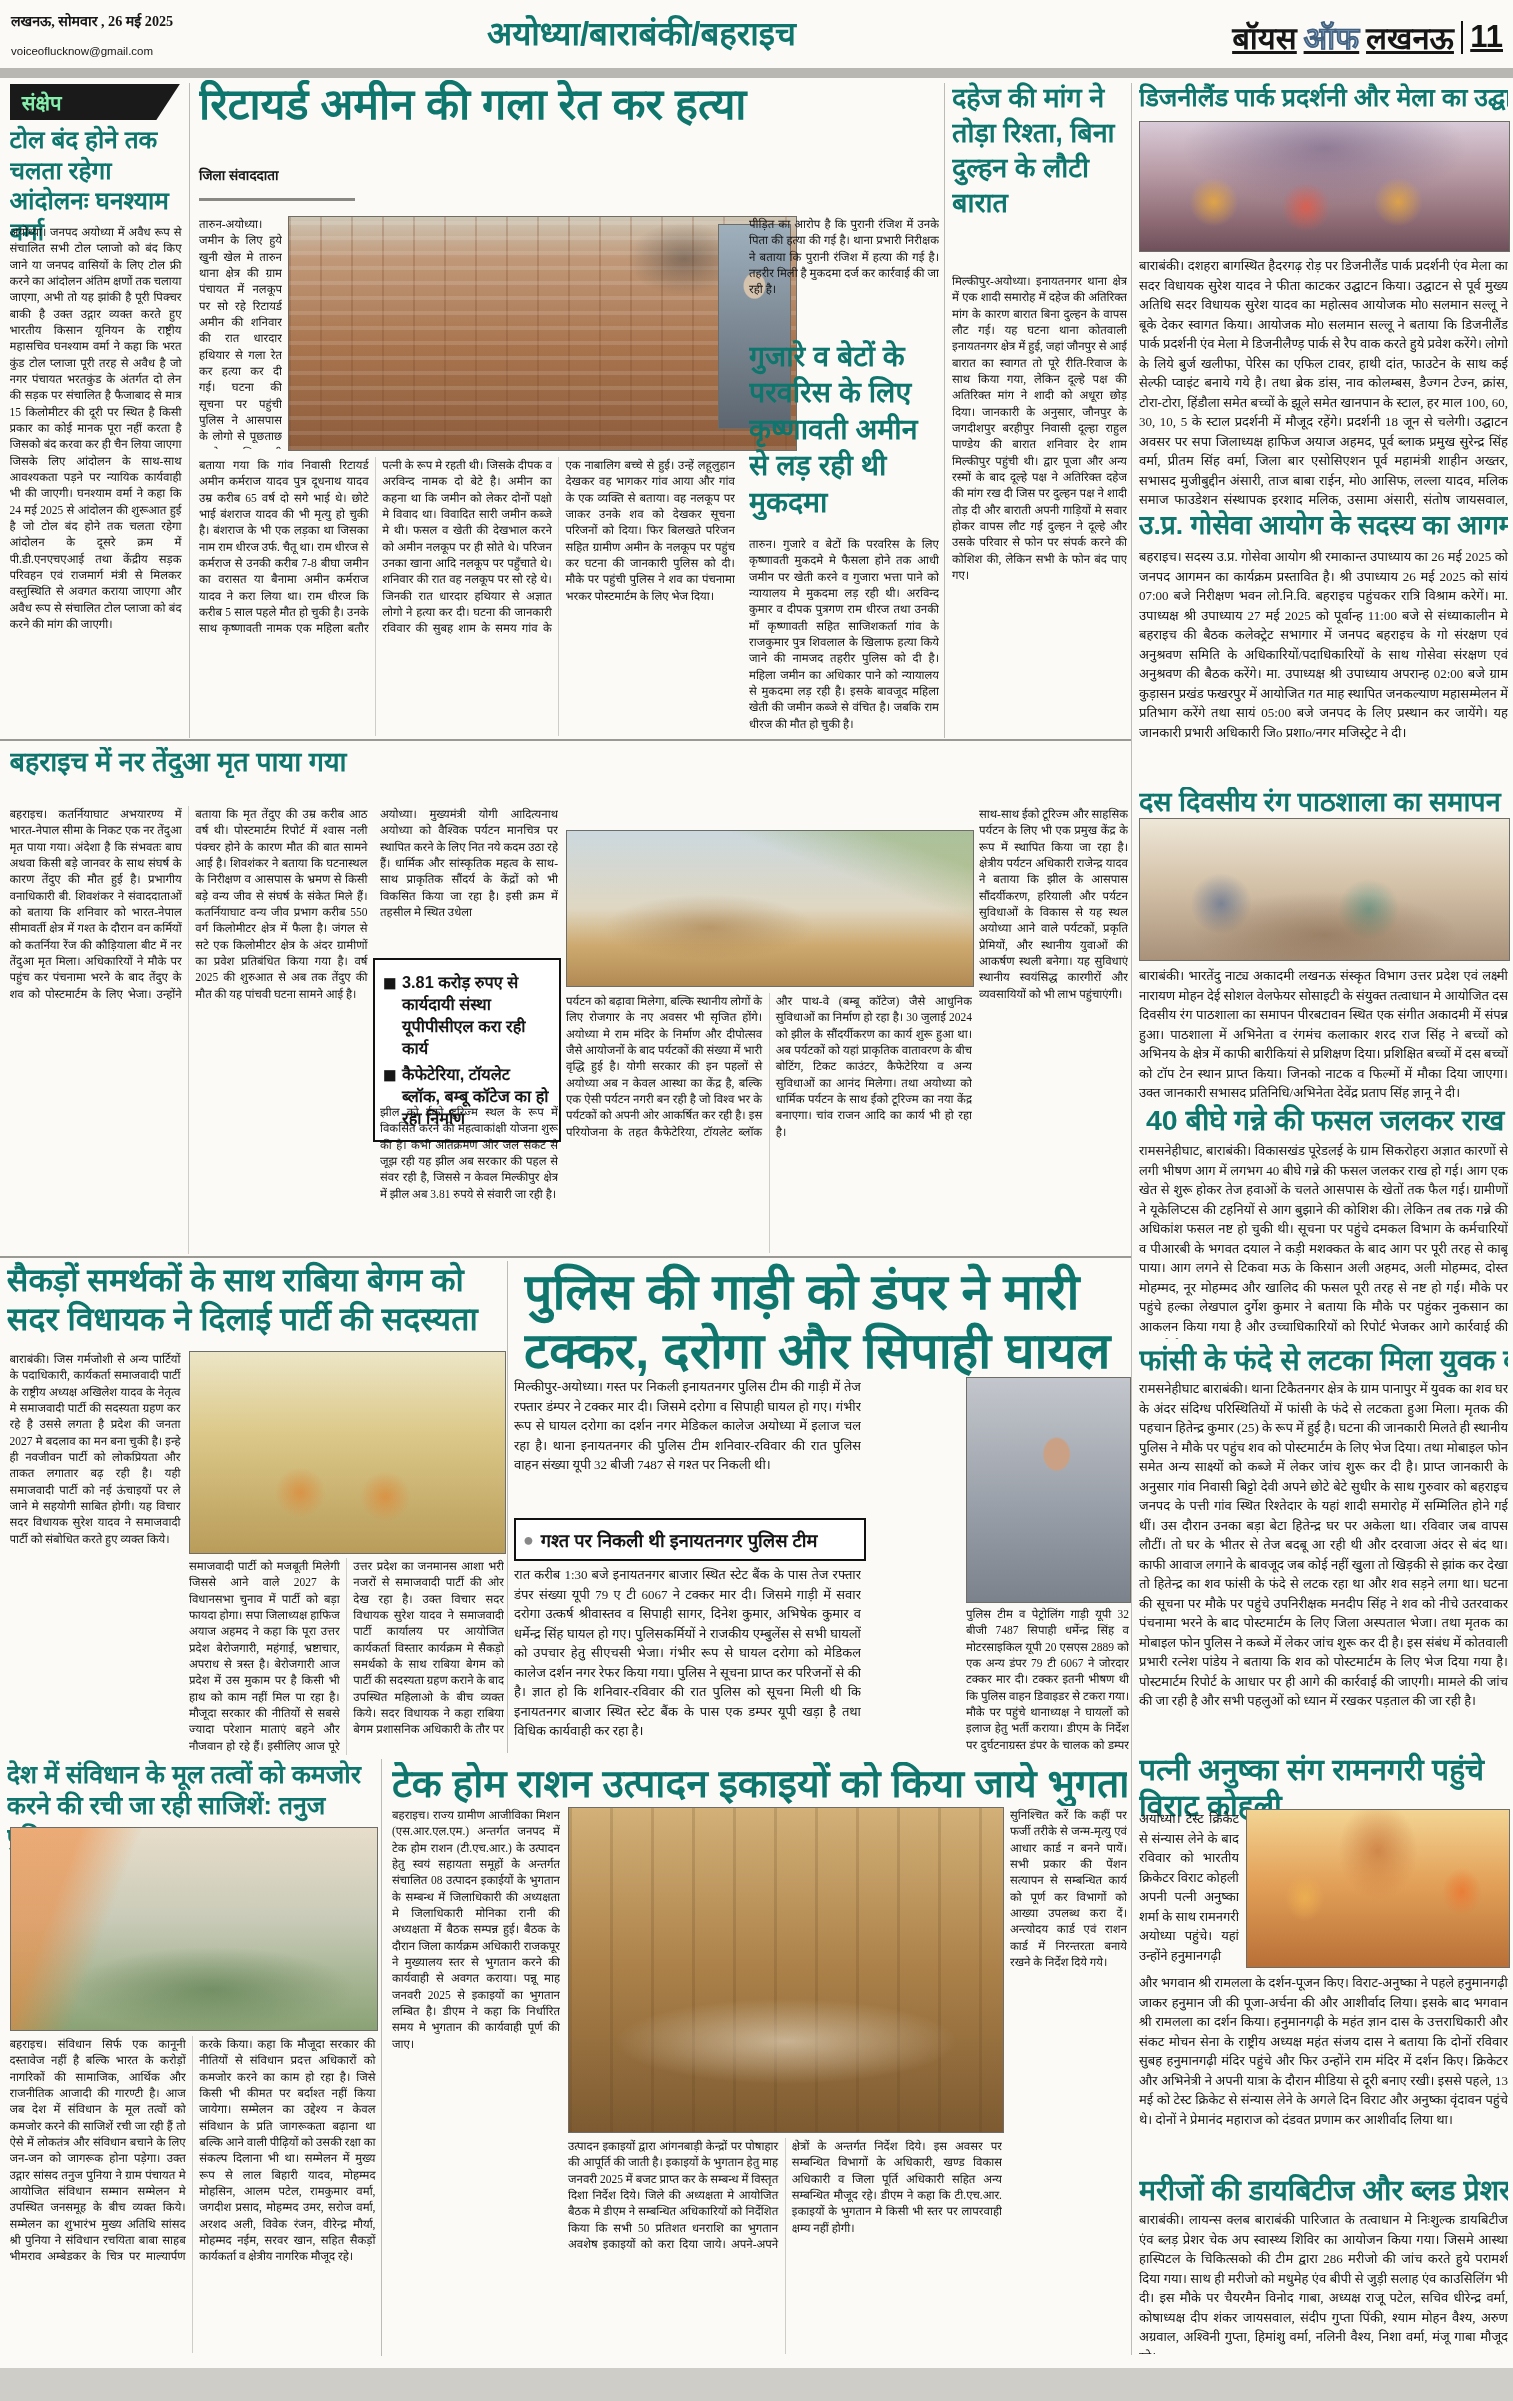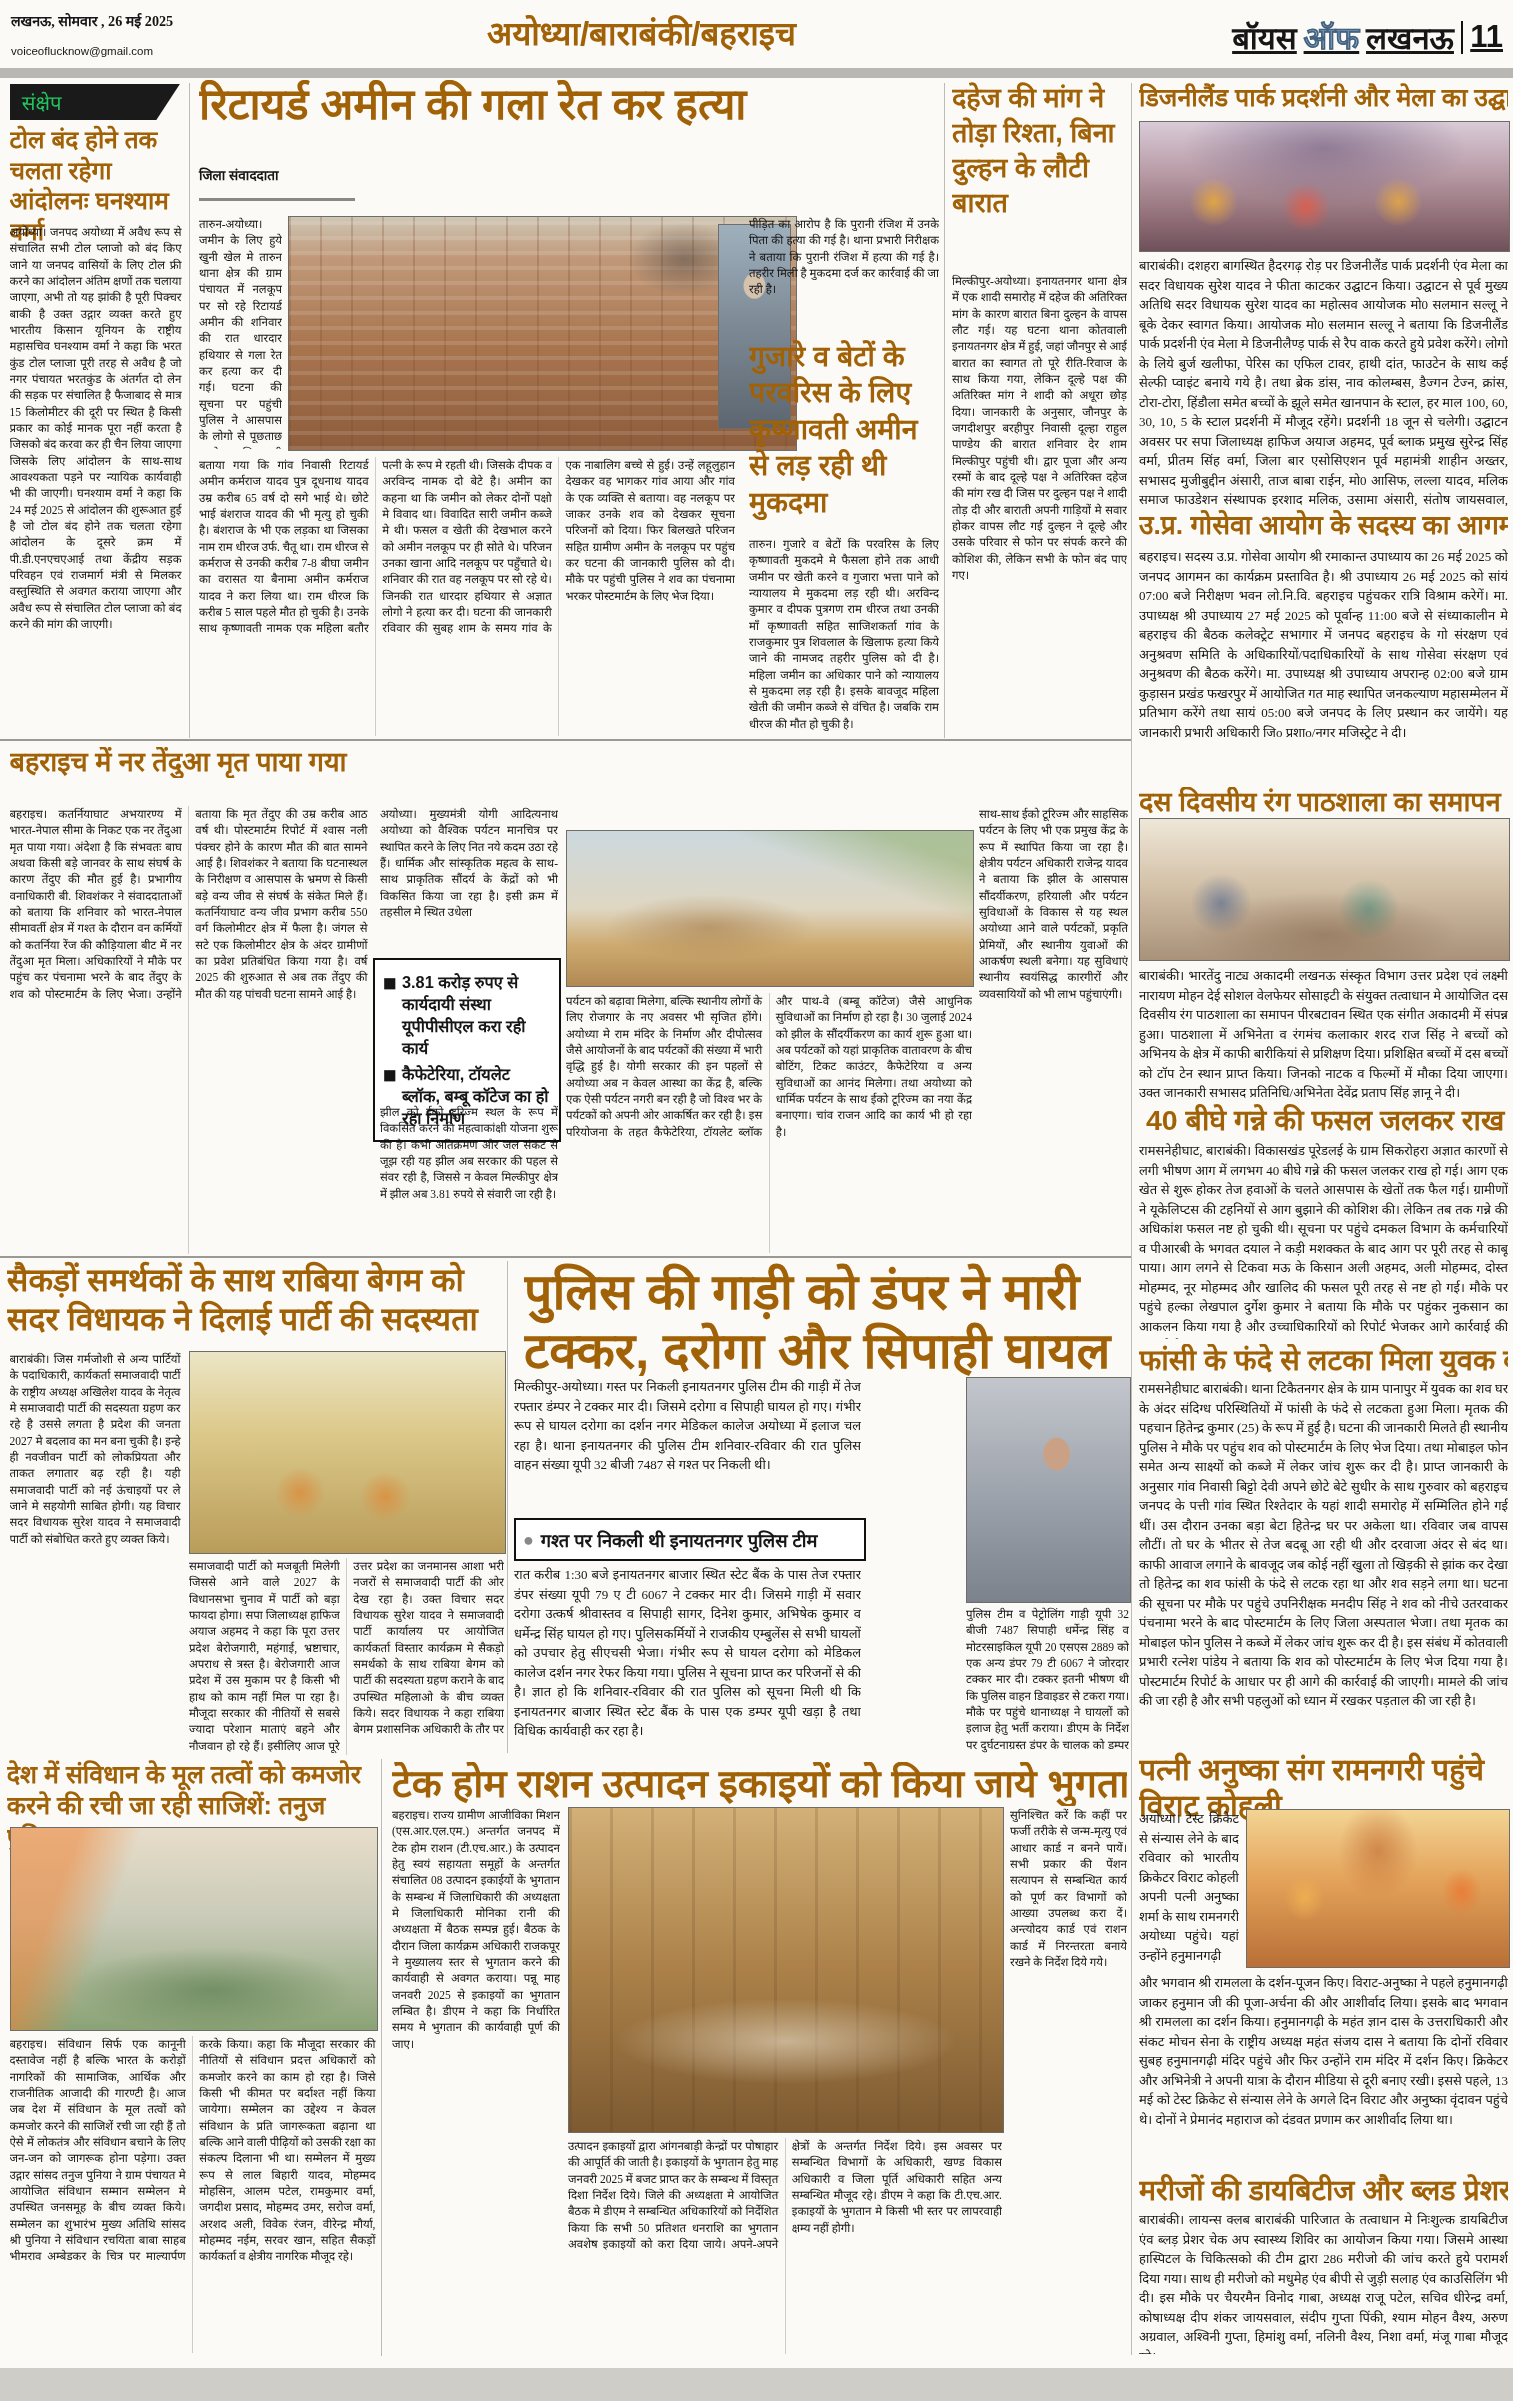--- a/index.html
+++ b/index.html
@@ -3,21 +3,21 @@
 <meta charset="utf-8">
 <style>
   html,body{margin:0;padding:0;background:#e9e7e2;}
   #page{position:relative;width:1514px;height:2401px;background:#fbfaf7;color:#161616;
         font-family:"Liberation Serif",serif;overflow:hidden;}
   .abs{position:absolute;}
   .txt{text-align:justify;font-size:11.5px;line-height:1.42;overflow:hidden;word-break:break-word;}
   .txt2{text-align:justify;font-size:13px;line-height:1.5;overflow:hidden;word-break:break-word;}
   .cols2{column-count:2;column-gap:13.6px;column-rule:0.7px solid #cfcdc8;}
   .cols3{column-count:3;column-gap:13.6px;column-rule:0.7px solid #cfcdc8;}
-  .hl{font-family:"Liberation Sans",sans-serif;font-weight:800;color:#a16207;line-height:1.14;overflow:hidden;}
+  .hl{font-family:"Liberation Sans",sans-serif;font-weight:800;color:#0f766e;line-height:1.14;overflow:hidden;}
   .byline{font-family:"Liberation Sans",sans-serif;font-weight:700;font-size:13.6px;}
   .rule-v{background:#bdbbb6;width:1.4px;}
   .rule-h{background:#9b9994;height:2px;}
   .photo{background:#c9c4ba;border:0.7px solid #6f6d68;}
   .photo-house{background:
      radial-gradient(95px 61px at 78% 18%, rgba(60,60,60,.45), transparent 60%),
      repeating-linear-gradient(0deg, rgba(255,255,255,.12) 0 4.1px, transparent 4.1px 15px),
      repeating-linear-gradient(90deg, rgba(120,70,40,.25) 0 2px, transparent 2px 31px),
      linear-gradient(180deg,#cfc6b5 0%,#c09878 18%,#a9754f 55%,#8d5c3b 100%);}
   .photo-portrait{background:
@@ -56,22 +56,22 @@
      linear-gradient(180deg,#d2b077 0%,#ab8149 50%,#7d5a31 100%);}
   .photo-tent{background:
      linear-gradient(110deg, rgba(240,130,50,.55) 0 16%, transparent 30%),
      radial-gradient(203px 61px at 55% 80%, rgba(70,110,60,.5), transparent 70%),
      linear-gradient(180deg,#e7ddca 0%,#c9cbb8 45%,#8aa275 100%);}
   .boxkicker{border:2px solid #111;display:flex;align-items:center;gap:6.8px;
      font-family:"Liberation Sans",sans-serif;font-weight:800;padding:2.7px 6.8px;background:#fff;}
   .hibox{border:2px solid #111;background:#fff;padding:6.8px 8.1px;
      font-family:"Liberation Sans",sans-serif;font-weight:800;font-size:16.3px;line-height:1.35;}
   .hibox .line{display:flex;gap:5.4px;margin:4.1px 0;}
-  .kicker-label{background:#1a1a1a;color:#22c55e;font-family:"Liberation Sans",sans-serif;
-     font-weight:400;font-size:20.3px;display:flex;align-items:center;padding:2.7px 12.2px;
+  .kicker-label{background:#1a1a1a;color:#86efac;font-family:"Liberation Sans",sans-serif;
+     font-weight:700;font-size:20.3px;display:flex;align-items:center;padding:2.7px 12.2px;
      clip-path:polygon(0 0,100% 0,86% 100%,0 100%);}
   .masthead{font-family:"Liberation Sans",sans-serif;font-weight:800;}
 </style>
 </head>
 <body>
 
 <div id="page">
 
   <div class="abs" style="left:11px;top:11px;width:231px;font-weight:700;font-size:14.2px;">लखनऊ, सोमवार , 26 मई 2025</div>
   <div class="abs" style="left:11px;top:45px;width:231px;font-size:11.5px;font-family:'Liberation Sans',sans-serif;">voiceoflucknow@gmail.com</div>

